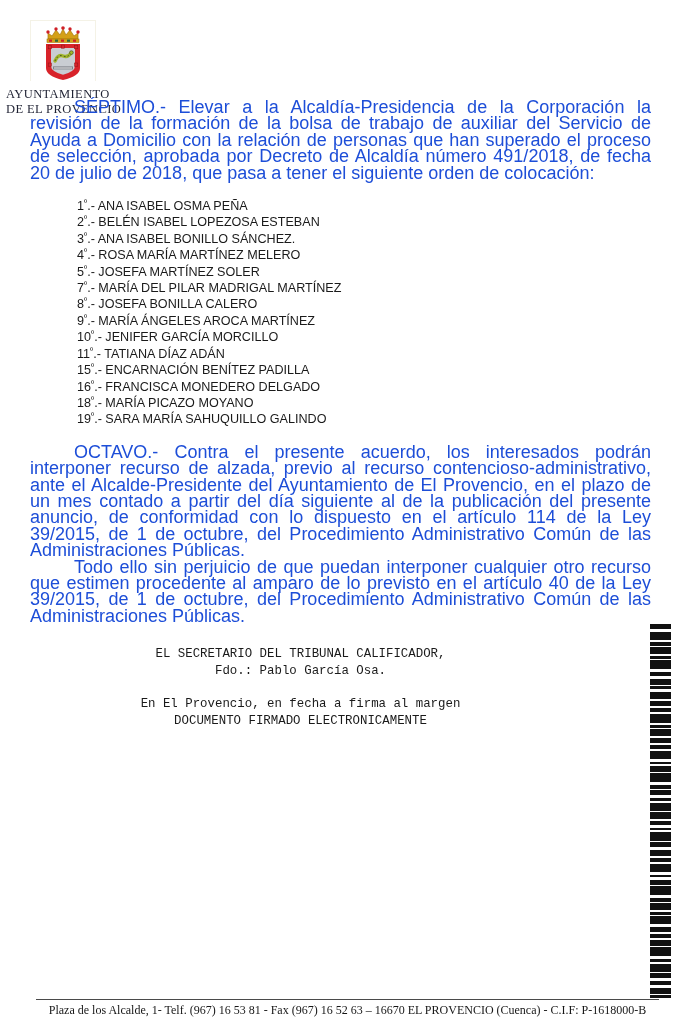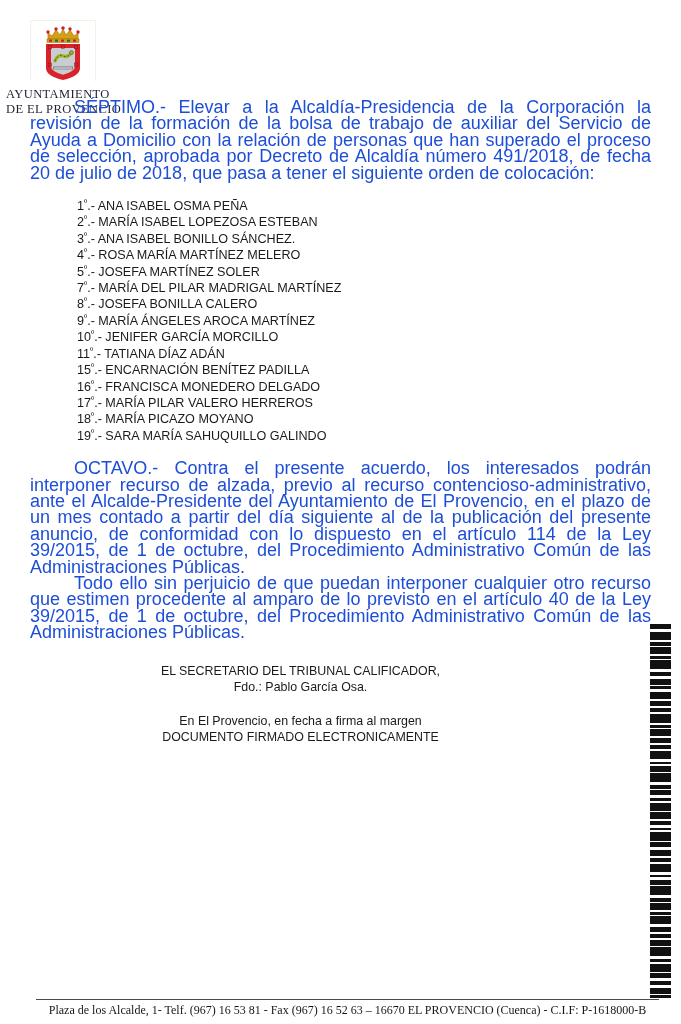--- a/index.html
+++ b/index.html
@@ -87,20 +87,21 @@
     line-height: 0;
   }
 
   
   #signature {
     margin-top: 22px;
     text-align: center;
     font-size: 12.4px;
     line-height: 16.6px;
     padding-right: 80px;
+    font-family: Liberation Mono, monospace;
   }
   #signature .sig-gap { height: 17px; }
 
   
   #barcode {
     position: absolute;
     right: 10px;
     top: 624px;
     width: 21px;
     height: 376px;
@@ -176,32 +177,31 @@
       <div>DE EL PROVENCIO</div>
     </div>
   </div>
 
   <div id="doc-body">
 
     <p class="para">SÉPTIMO.- Elevar a la Alcaldía-Presidencia de la Corporación la revisión de la formación de la bolsa de trabajo de auxiliar del Servicio de Ayuda a Domicilio con la relación de personas que han superado el proceso de selección, aprobada por Decreto de Alcaldía número 491/2018, de fecha 20 de julio de 2018, que pasa a tener el siguiente orden de colocación:</p>
 
     <ol id="rank-list">
         <li><span class="ord">1<sup>º</sup>.- </span><span>ANA ISABEL OSMA PEÑA</span></li>
-        <li><span class="ord">2<sup>º</sup>.- </span><span>MARÍA ISABEL LOPEZOSA ESTEBAN</span></li>
+        <li><span class="ord">2<sup>º</sup>.- </span><span>BELÉN ISABEL LOPEZOSA ESTEBAN</span></li>
         <li><span class="ord">3<sup>º</sup>.- </span><span>ANA ISABEL BONILLO SÁNCHEZ.</span></li>
         <li><span class="ord">4<sup>º</sup>.- </span><span>ROSA MARÍA MARTÍNEZ MELERO</span></li>
         <li><span class="ord">5<sup>º</sup>.- </span><span>JOSEFA MARTÍNEZ SOLER</span></li>
         <li><span class="ord">7<sup>º</sup>.- </span><span>MARÍA DEL PILAR MADRIGAL MARTÍNEZ</span></li>
         <li><span class="ord">8<sup>º</sup>.- </span><span>JOSEFA BONILLA CALERO</span></li>
         <li><span class="ord">9<sup>º</sup>.- </span><span>MARÍA ÁNGELES AROCA MARTÍNEZ</span></li>
         <li><span class="ord">10<sup>º</sup>.- </span><span>JENIFER GARCÍA MORCILLO</span></li>
         <li><span class="ord">11<sup>º</sup>.- </span><span>TATIANA DÍAZ ADÁN</span></li>
         <li><span class="ord">15<sup>º</sup>.- </span><span>ENCARNACIÓN BENÍTEZ PADILLA</span></li>
         <li><span class="ord">16<sup>º</sup>.- </span><span>FRANCISCA MONEDERO DELGADO</span></li>
-        <li><span class="ord">17<sup>º</sup>.- </span><span>MARÍA PILAR VALERO HERREROS</span></li>
         <li><span class="ord">18<sup>º</sup>.- </span><span>MARÍA PICAZO MOYANO</span></li>
         <li><span class="ord">19<sup>º</sup>.- </span><span>SARA MARÍA SAHUQUILLO GALINDO</span></li>
       </ol>
 
     <p class="para gap">OCTAVO.- Contra el presente acuerdo, los interesados podrán interponer recurso de alzada, previo al recurso contencioso-administrativo, ante el Alcalde-Presidente del Ayuntamiento de El Provencio, en el plazo de un mes contado a partir del día siguiente al de la publicación del presente anuncio, de conformidad con lo dispuesto en el artículo 114 de la Ley 39/2015, de 1 de octubre, del Procedimiento Administrativo Común de las Administraciones Públicas.</p>
 
     <p class="para">Todo ello sin perjuicio de que puedan interponer cualquier otro recurso que estimen procedente al amparo de lo previsto en el artículo 40 de la Ley 39/2015, de 1 de octubre, del Procedimiento Administrativo Común de las Administraciones Públicas.</p>
 
     <div id="signature">
       <div>EL SECRETARIO DEL TRIBUNAL CALIFICADOR,</div>

